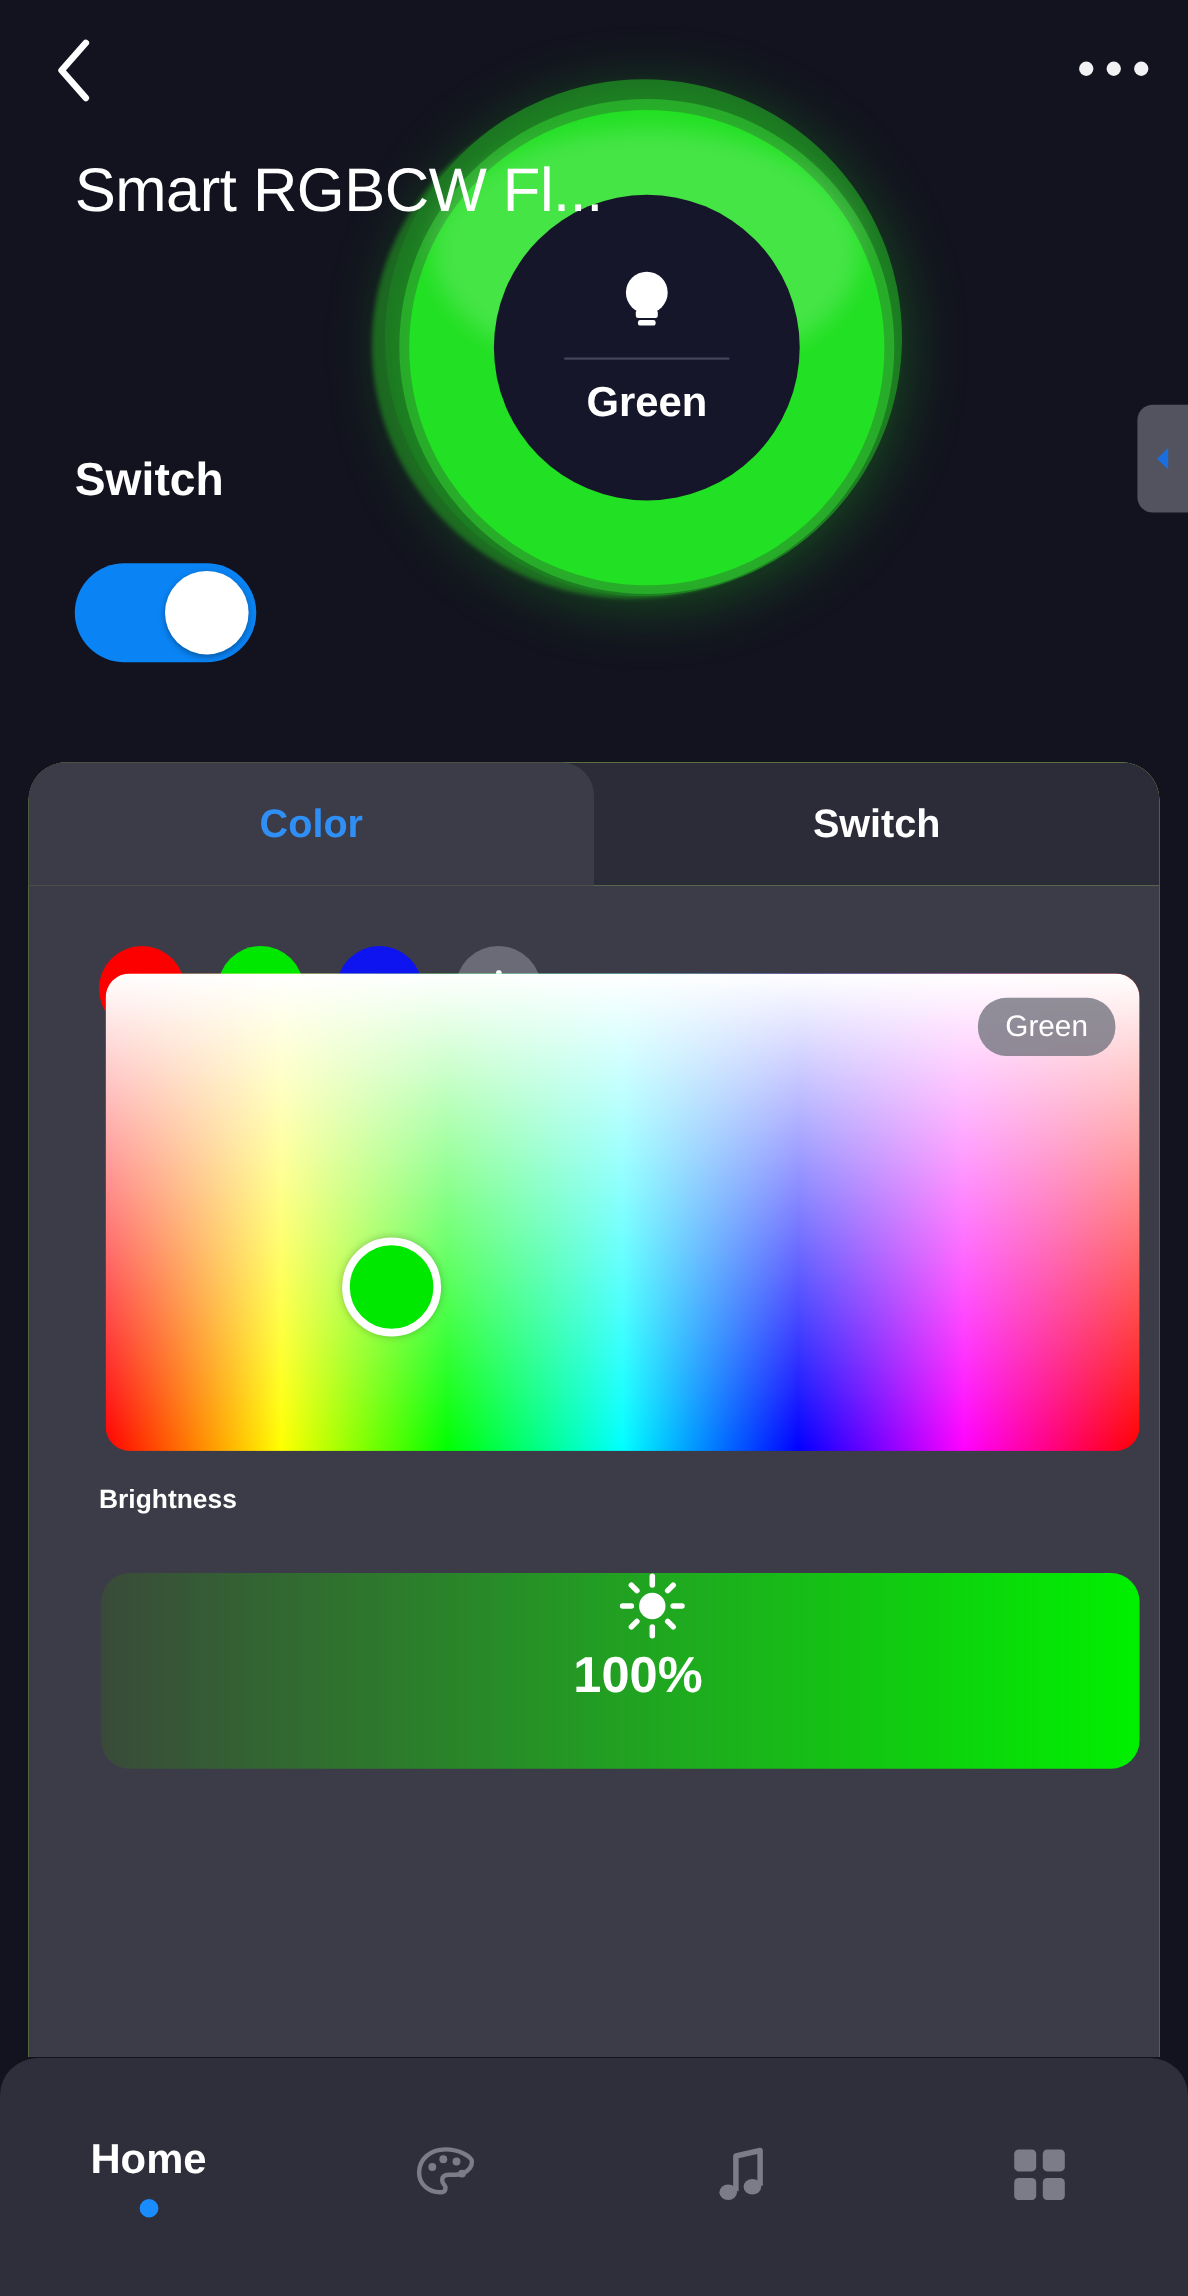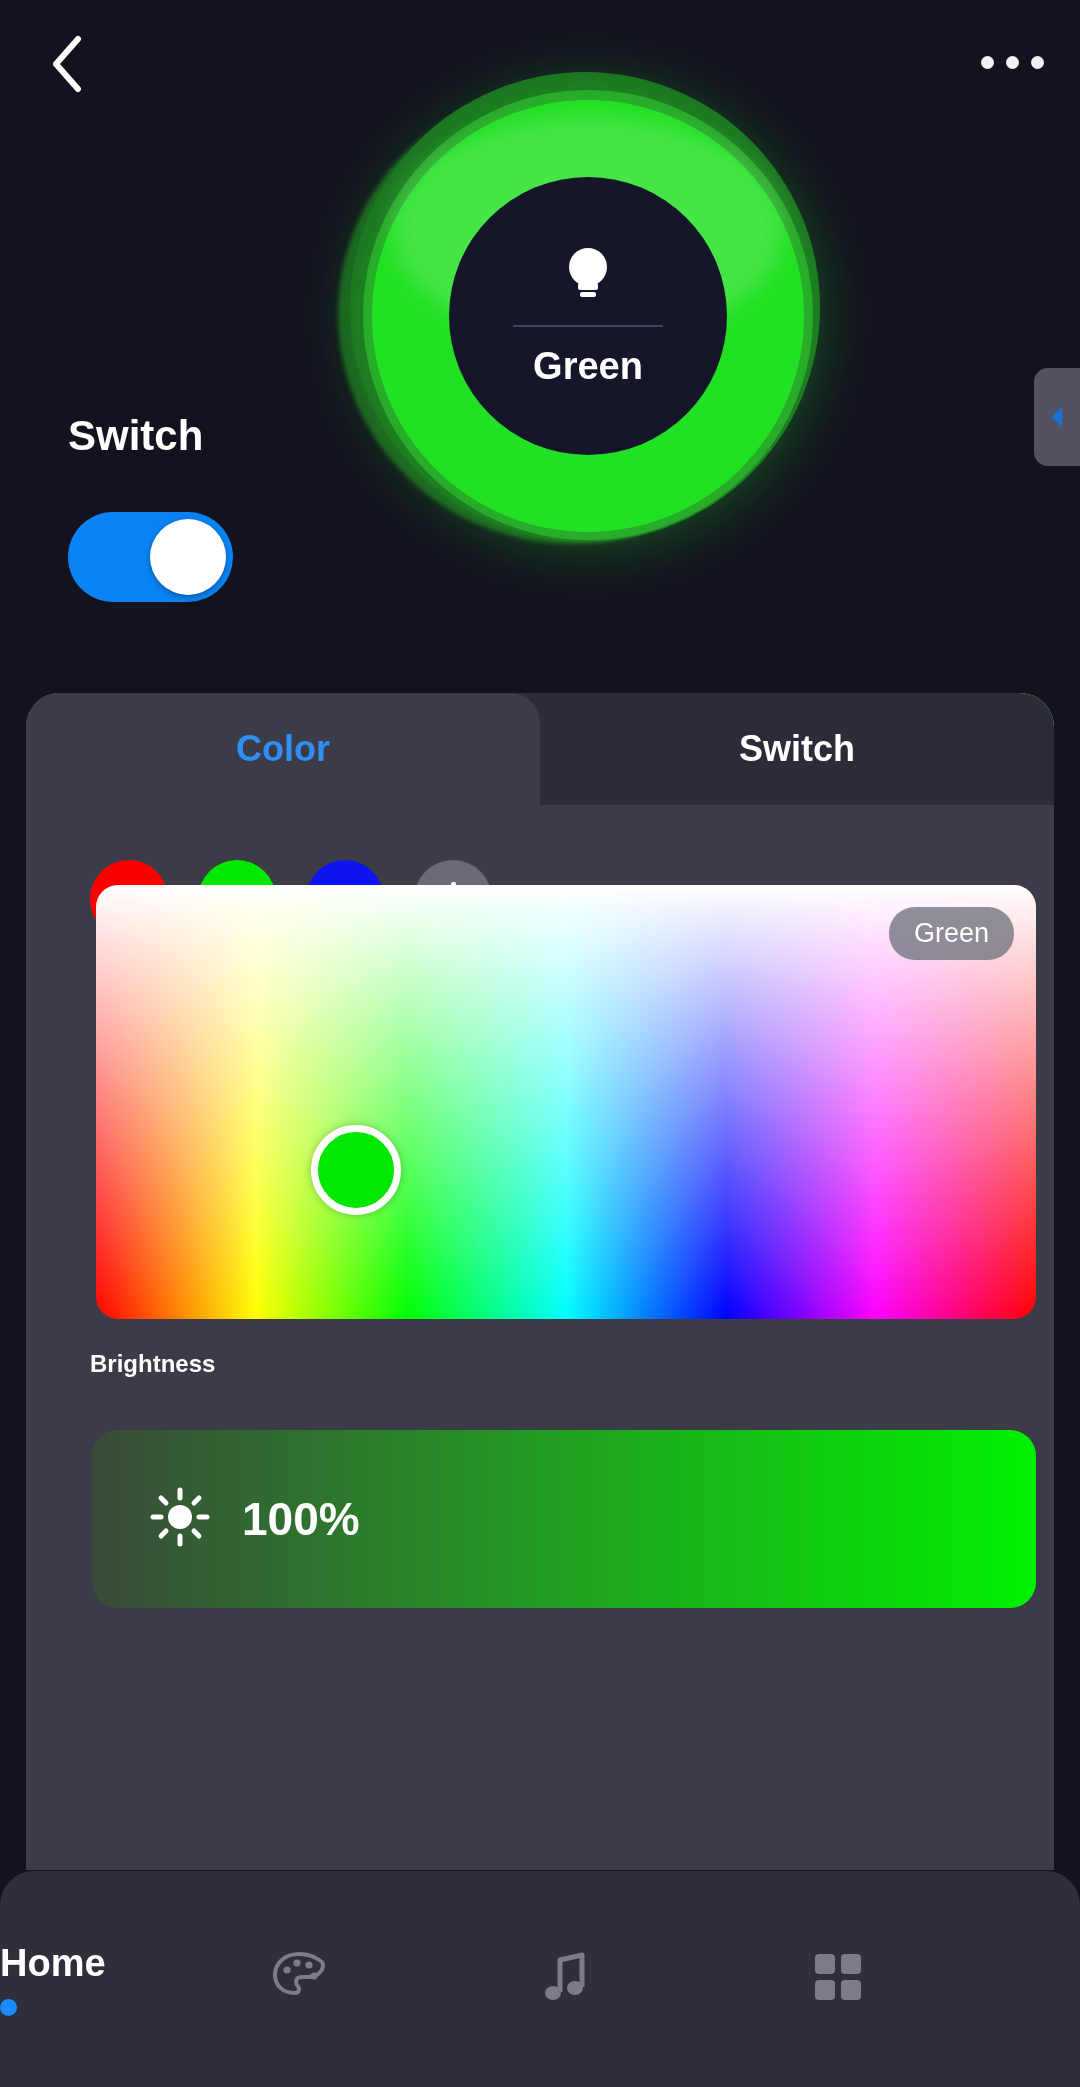--- a/index.html
+++ b/index.html
@@ -204,38 +204,39 @@
   .brightness-label {
     position:absolute; left:64px; top:545px;
     font-size:24px; font-weight:700; color:#ffffff;
   }
   .brightness-slider {
     position:absolute; left:66px; top:625px;
     width:944px; height:178px; border-radius:26px;
     background:linear-gradient(to right, #3a4a3a 0%, #1fa91f 55%, #00f000 100%);
     display:flex; align-items:center;
     cursor:pointer;
+    flex-direction:column;
   }
   .sun-icon { margin-left:58px; }
   .bright-value {
     margin-left:32px; font-size:46px; font-weight:700; color:#ffffff;
   }
 
   
   .nav {
     position:absolute; left:0; bottom:0; width:1080px; height:216px;
     background:#2f2f3b; border-radius:34px 34px 0 0; z-index:50;
   }
   .nav-inner {
     display:flex; width:100%; height:100%;
     align-items:center;
   }
   .nav-item {
     flex:1; display:flex; flex-direction:column;
-    justify-content:center;
+    align-items:center; justify-content:center;
     gap:14px; cursor:pointer; height:100%;
   }
   .nav-item .nav-text {
     font-size:38px; font-weight:700; color:#ffffff;
   }
   .nav-dot {
     width:17px; height:17px; border-radius:50%;
     background:#1a8cff;
   }
 </style>
@@ -252,20 +253,21 @@
         </svg>
       </span>
     </div>
     <div class="more-btn">
       <i></i>
       <i></i>
       <i></i>
     </div>
   </div>
 
+  <div class="page-title">Smart RGBCW Fl...</div>
 
   <div class="lamp-wrap">
     <div class="halo h1"></div>
     <div class="halo h2"></div>
     <div class="halo h3"></div>
     <div class="ring-outer"></div>
     <div class="ring-inner">
       <span class="bulb-icon">
         <svg width="48" height="60" viewBox="0 0 48 60">
           <circle cx="24" cy="22" r="19" fill="#ffffff"></circle>

